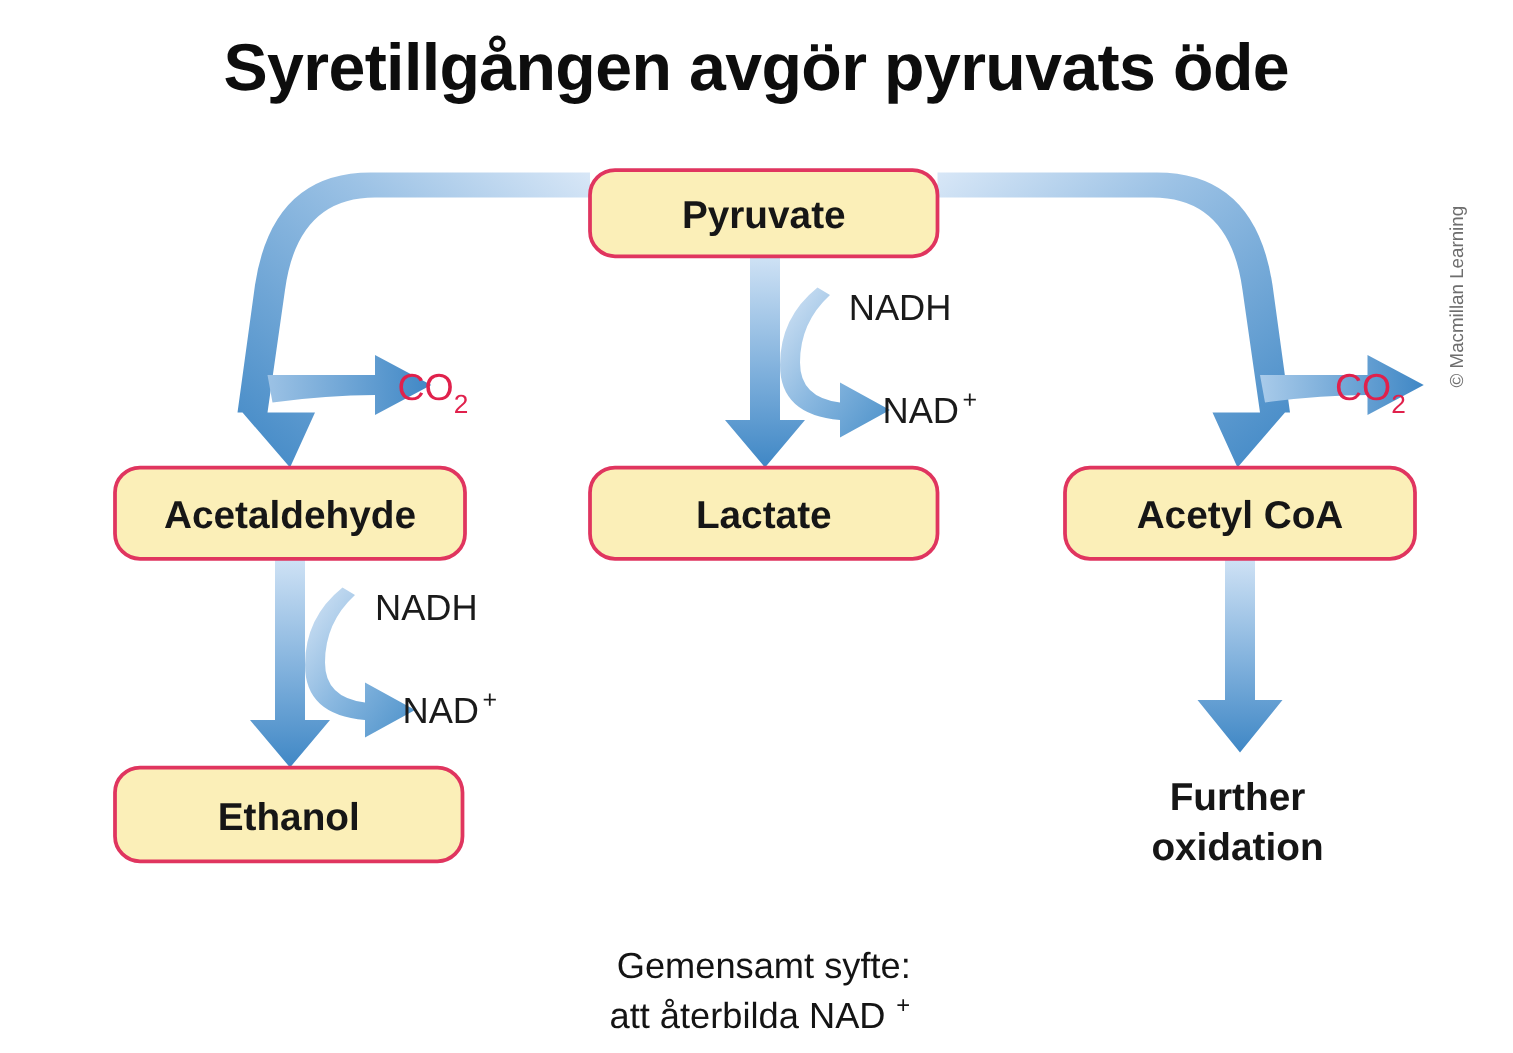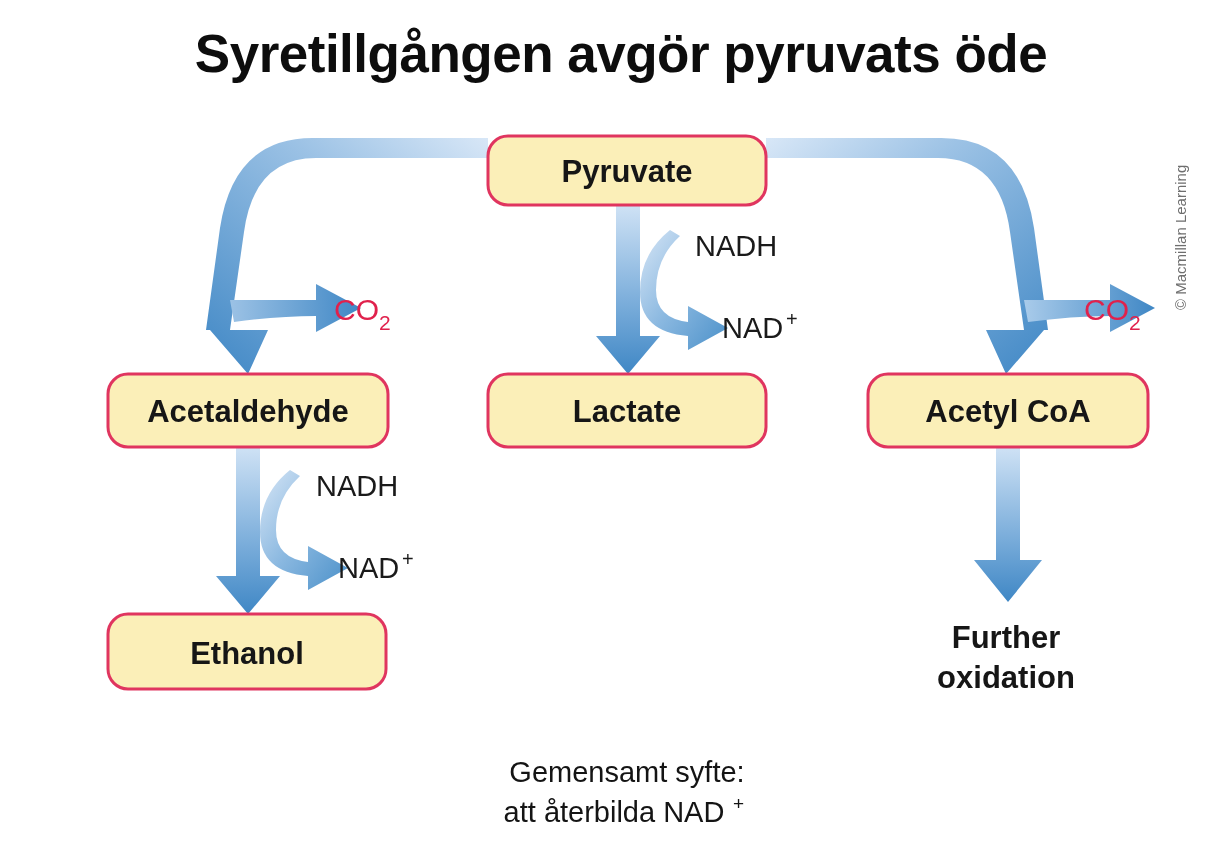--- a/index.html
+++ b/index.html
@@ -9,21 +9,21 @@
   }
   body {
     width: 1210px;
     height: 842px;
     position: relative;
     overflow: hidden;
     font-family: "Liberation Sans", sans-serif;
   }
   #stage {
     position: absolute;
-    left: 16px; top: 0;
+    left: 0; top: 0;
     width: 1138px;
     height: 842px;
   }
   svg.diagram {
     position: absolute;
     left: 0; top: 0;
     width: 1210px;
     height: 842px;
     display: block;
   }

